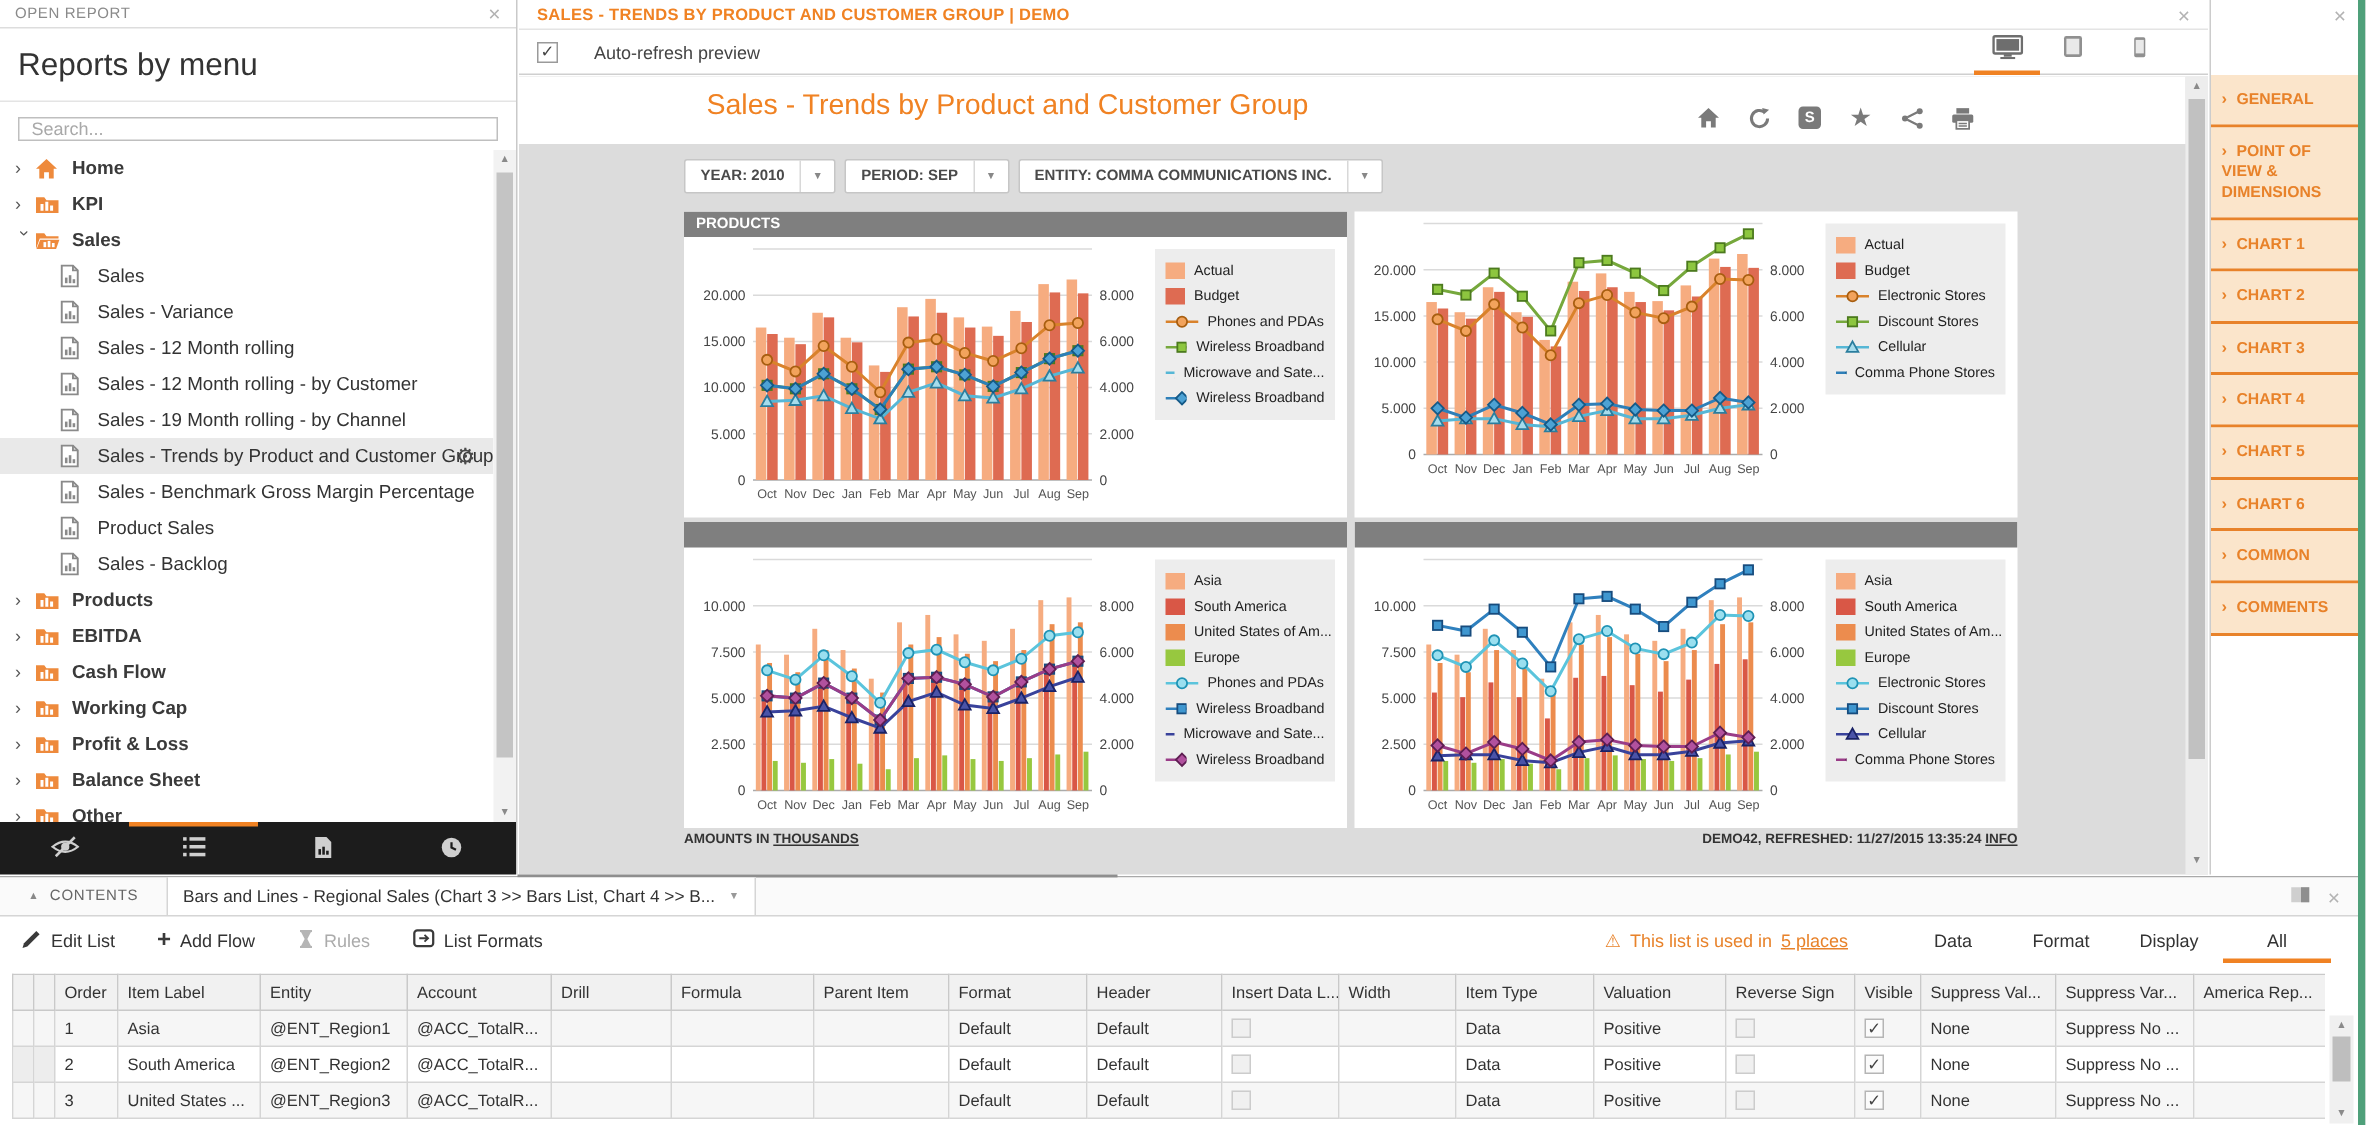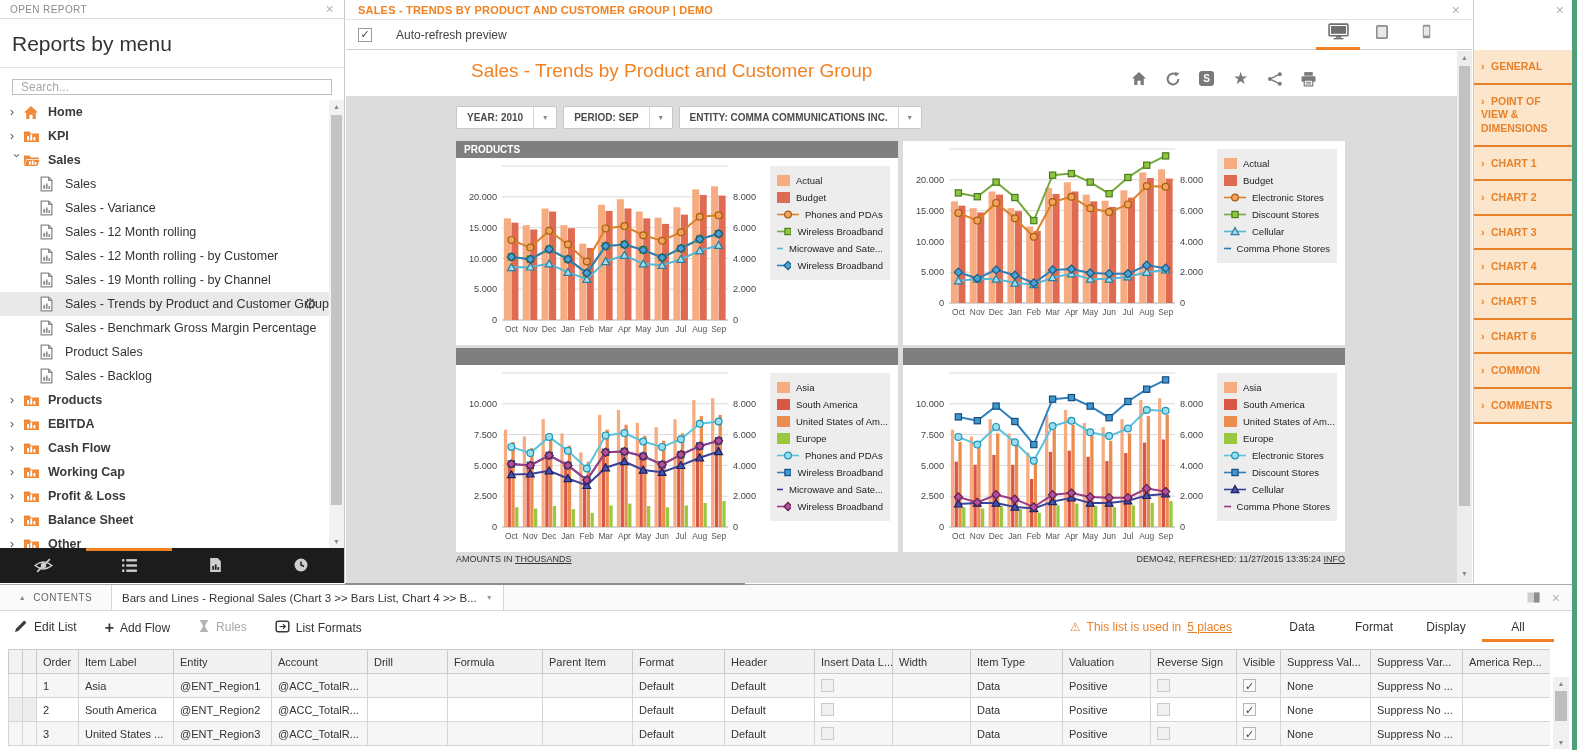--- a/index.html
+++ b/index.html
@@ -53,21 +53,21 @@
   .filter-btn{display:flex;height:23px;background:#fff;border:1px solid #C6C6C6;border-radius:2px;align-items:center;font-size:10px;font-weight:bold;color:#4A4A4A;}
   .fb-label{padding:0 10px;white-space:nowrap;}
   .fb-arrow{border-left:1px solid #D8D8D8;width:23px;height:100%;display:flex;align-items:center;justify-content:center;color:#888;font-size:7px;}
   .charts{position:absolute;left:110px;top:90px;width:889px;display:grid;grid-template-columns:442px 442px;grid-auto-rows:204px;gap:3px 5px;}
   .card{background:#fff;display:flex;flex-direction:column;overflow:hidden;}
   .card-head{height:17px;background:#7F7F7F;color:#fff;font-size:10px;font-weight:bold;line-height:17px;padding-left:8px;flex:none;}
   .card-body{flex:1;display:flex;}
   .legend{background:#EDEDED;margin:8px 8px 0 auto;padding:6px 7px;height:max-content;min-width:118px;}
   .lg-row{display:flex;align-items:center;height:17px;font-size:9.5px;color:#222;white-space:nowrap;gap:6px;}
   .chip{width:13px;height:11px;flex:none;}
-  .pv-footer{position:absolute;left:110px;width:889px;top:503px;display:flex;justify-content:space-between;font-size:9px;color:#333;}
+  .pv-footer{position:absolute;left:110px;width:889px;top:503px;display:flex;justify-content:space-between;font-size:9px;color:#333;font-weight:bold;}
   .pv-footer u{text-underline-offset:1px;}
   .pv-scroll{position:absolute;right:0;top:0;width:15px;bottom:0;background:#EDEDED;}
   .pv-thumb{position:absolute;left:2px;right:2px;top:15px;height:440px;background:#C1C1C1;}
   .pv-scroll .down{position:absolute;bottom:3px;left:0;right:0;}
 
   
   .right-panel{position:absolute;left:1473px;top:0;width:99px;height:583px;background:#fff;border-left:1px solid #CCC;}
   .rp-x{position:absolute;top:3px;right:8px;}
   .accordion{position:absolute;top:50px;left:0;right:0;}
   .acc-item{background:#FBE5CB;border-bottom:2px solid #E8822A;color:#E8822A;font-weight:bold;font-size:10.5px;padding:9px 5px 9px 7px;line-height:1.3;}
@@ -1173,21 +1173,21 @@
     </div>
     <div class="bp-icons">
       <span><svg width="13" height="11" viewBox="0 0 13 11">
             <rect x="0.5" y="0.5" width="12" height="10" fill="#CFCFCF"></rect>
             <rect x="7" y="0.5" width="5.5" height="10" fill="#8E8E8E"></rect>
           </svg></span>
       <span class="x-icon">×</span>
     </div>
   </div>
   <div class="bp-toolbar">
-    <span id="bpButtons" style="display:flex;align-items:flex-end;">
+    <span id="bpButtons" style="display:flex;align-items:flex-start;">
         <span class="bp-btn">
           <span><svg width="14" height="14" viewBox="0 0 14 14">
               <path d="M1 13 L2 9.8 L10.2 1.6 L12.4 3.8 L4.2 12 Z" fill="#3A3A3A"></path>
             </svg></span>
           <span>Edit List</span>
         </span>
         <span class="bp-btn">
           <span><span style="font-size:16px;font-weight:bold;color:#3A3A3A;line-height:1;">+</span></span>
           <span>Add Flow</span>
         </span>

